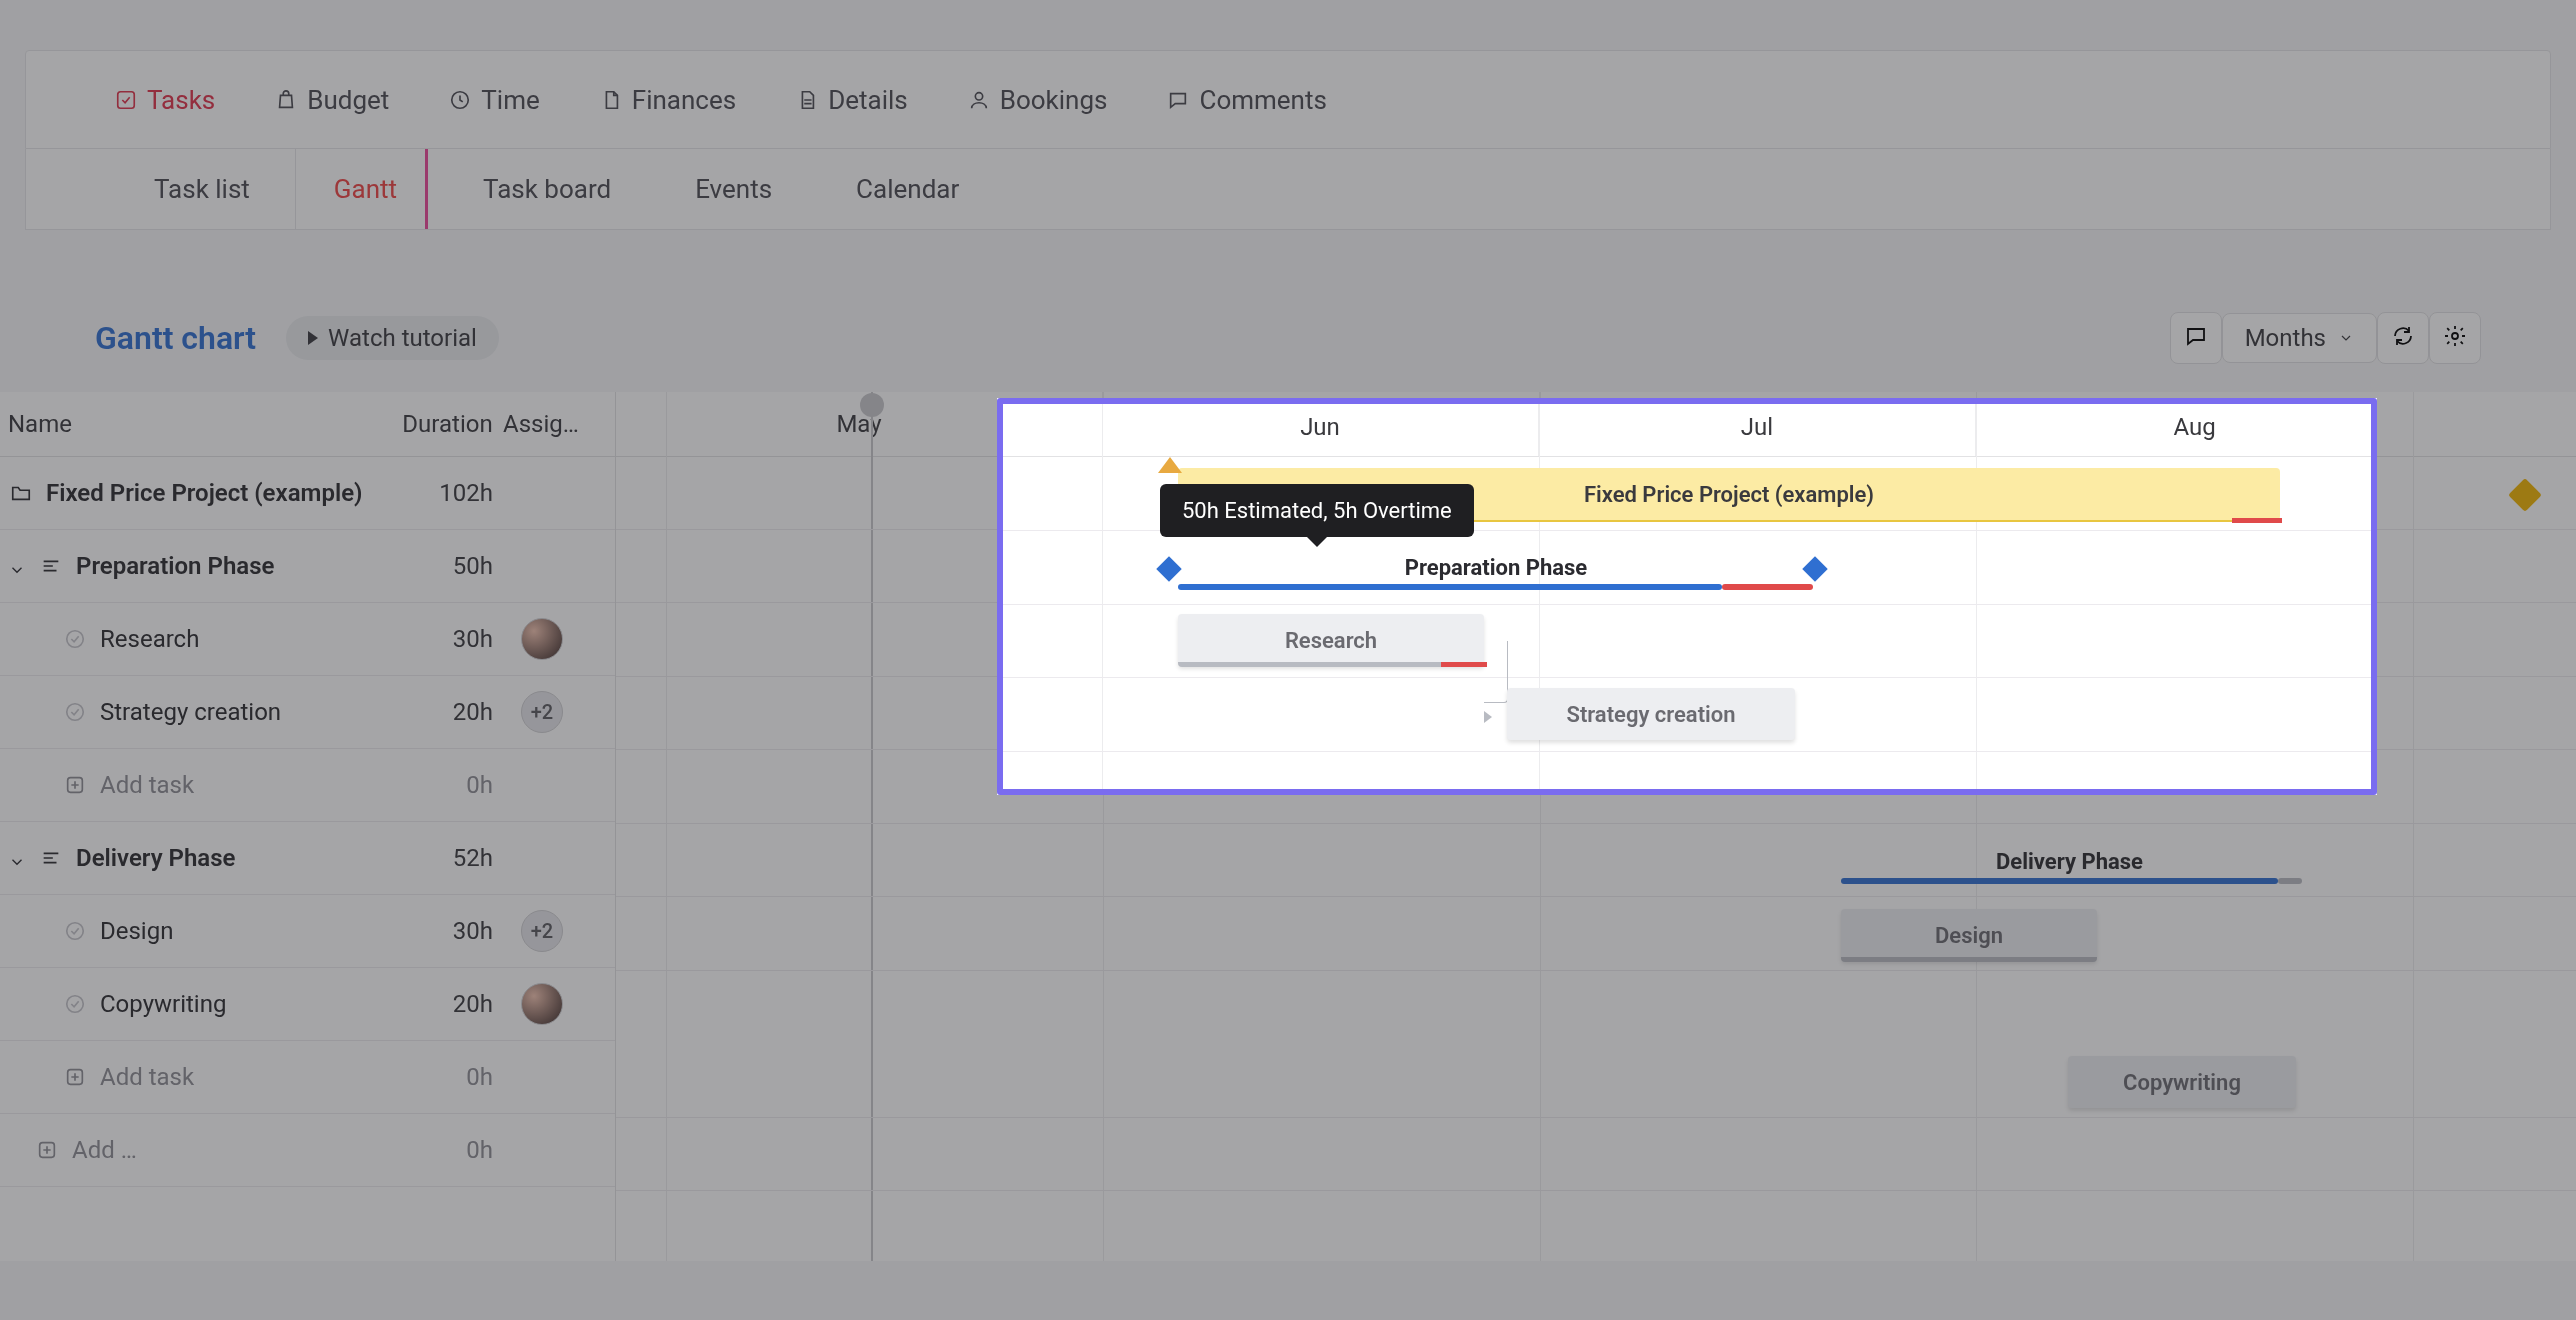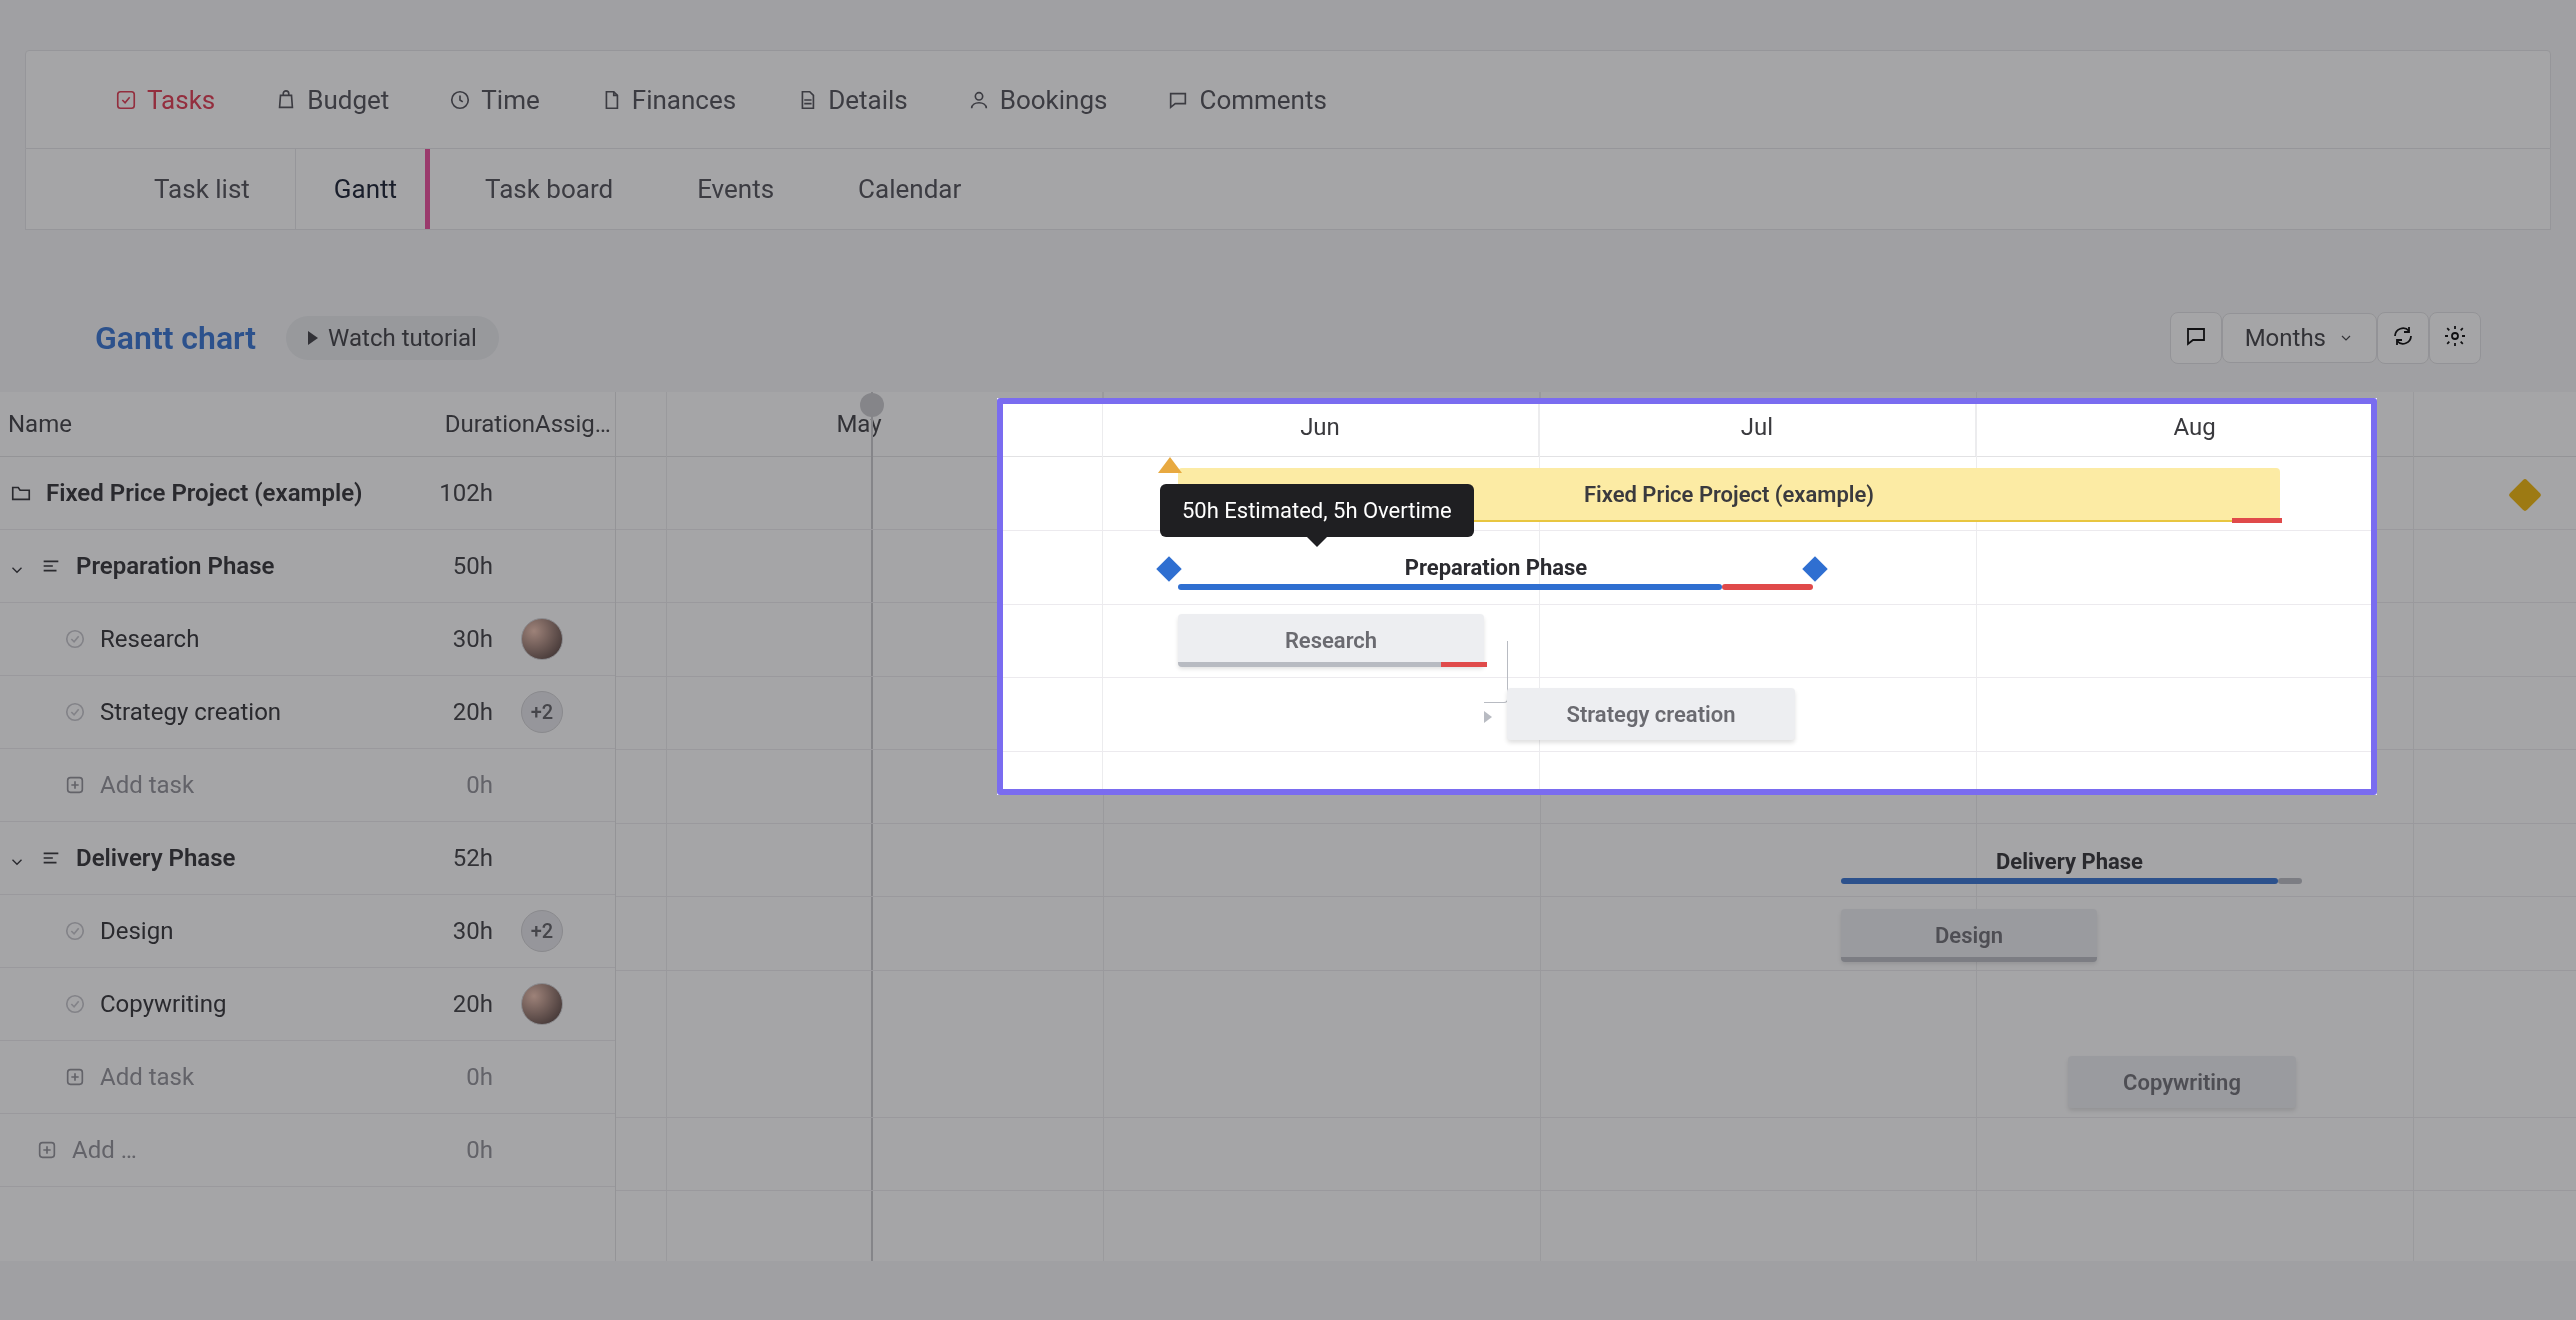--- a/index.html
+++ b/index.html
@@ -5,37 +5,37 @@
   * { box-sizing: border-box; margin: 0; padding: 0; }
   html, body { width: 2576px; height: 1321px; font-family: -apple-system, BlinkMacSystemFont, "Segoe UI", Roboto, sans-serif; background: #f7f7f8; overflow: hidden; }
   body { position: relative; }
 
   .toolbar-top { position: absolute; top: 50px; left: 25px; right: 25px; height: 99px; background: #fff; border: 1px solid #e6e6e8; display: flex; align-items: center; padding: 0 89px; gap: 60px; border-radius: 4px 4px 0 0; }
   .toolbar-sub { position: absolute; top: 149px; left: 25px; right: 25px; height: 81px; background: #fff; border: 1px solid #e6e6e8; border-top: none; display: flex; align-items: stretch; padding: 0 89px; gap: 16px; }
   .tab-item { display: flex; align-items: center; gap: 10px; font-size: 26px; color: #4a4a52; cursor: pointer; }
   .tab-item.active { color: #e0324a; }
   .tab-item .icon { width: 22px; height: 22px; display: inline-flex; align-items: center; justify-content: center; }
   .subtab-item { display: flex; align-items: center; gap: 10px; font-size: 26px; color: #4a4a52; padding: 0 28px; cursor: pointer; border-left: 1px solid transparent; border-right: 1px solid transparent; }
-  .subtab-item.active { color: #0f172a; border-left: 1px solid #e6e6e8; border-right: 5px solid #ec4899; }
+  .subtab-item.active { color: #ef4444; border-left: 1px solid #e6e6e8; border-right: 3px solid #ec4899; }
 
   .chart-header { position: absolute; top: 298px; left: 25px; right: 25px; height: 79px; display: flex; align-items: center; padding: 0 70px 0 70px; }
   .chart-title { font-size: 32px; font-weight: 600; color: #2f6fd1; margin-right: 30px; }
   .watch-btn { display: inline-flex; align-items: center; gap: 10px; background: #e8eaed; border-radius: 992px; padding: 8px 22px; font-size: 24px; color: #3a3a3e; cursor: pointer; }
   .watch-btn .play { width: 0; height: 0; border-left: 10px solid #3a3a3e; border-top: 7px solid transparent; border-bottom: 7px solid transparent; }
   .hdr-right { margin-left: auto; display: flex; align-items: center; }
   .hdr-pill { display: flex; align-items: center; gap: 12px; background: #fff; border: 1px solid #e0e0e3; border-radius: 8px; padding: 10px 22px; font-size: 24px; color: #3a3a3e; cursor: pointer; }
   .hdr-iconbtn { width: 52px; height: 52px; border-radius: 8px; background: #fff; border: 1px solid #e0e0e3; display: flex; align-items: center; justify-content: center; cursor: pointer; }
 
   .grid-area { position: absolute; top: 392px; left: 0; right: 0; bottom: 60px; }
   .left-panel { position: absolute; top: 0; left: 0; width: 616px; bottom: 0; background: #fff; border-right: 1px solid #e2e2e4; }
   .right-panel { position: absolute; top: 0; left: 616px; right: 0; bottom: 0; background: #fff; overflow: hidden; }
 
   .col-headers { height: 65px; display: flex; align-items: center; border-bottom: 1px solid #e2e2e4; font-size: 24px; color: #3a3a3e; }
   .col-name { flex: 0 0 392px; padding-left: 8px; }
-  .col-dur  { flex: 0 0 111px; text-align: right; margin-left: 32px; }
+  .col-dur  { flex: 0 0 111px; text-align: center; }
   .col-asg  { flex: 1; padding-left: 0; overflow: hidden; text-overflow: ellipsis; white-space: nowrap; }
 
   .row { height: 73px; display: flex; align-items: center; border-bottom: 1px solid #eceaee; font-size: 24px; color: #2b2b30; }
   .row .name-cell { flex: 0 0 392px; display: flex; align-items: center; gap: 12px; padding-left: 8px; }
   .row .dur-cell  { flex: 0 0 111px; text-align: right; padding-right: 10px; color: #3a3a3e; }
   .row .asg-cell  { flex: 1; display: flex; align-items: center; padding-left: 18px; }
   .row.bold .name-cell { font-weight: 600; }
   .row.faded { color: #8d8d94; justify-content: center; }
   .row.faded .name-cell, .row.faded .dur-cell { color: #8d8d94; }
 

